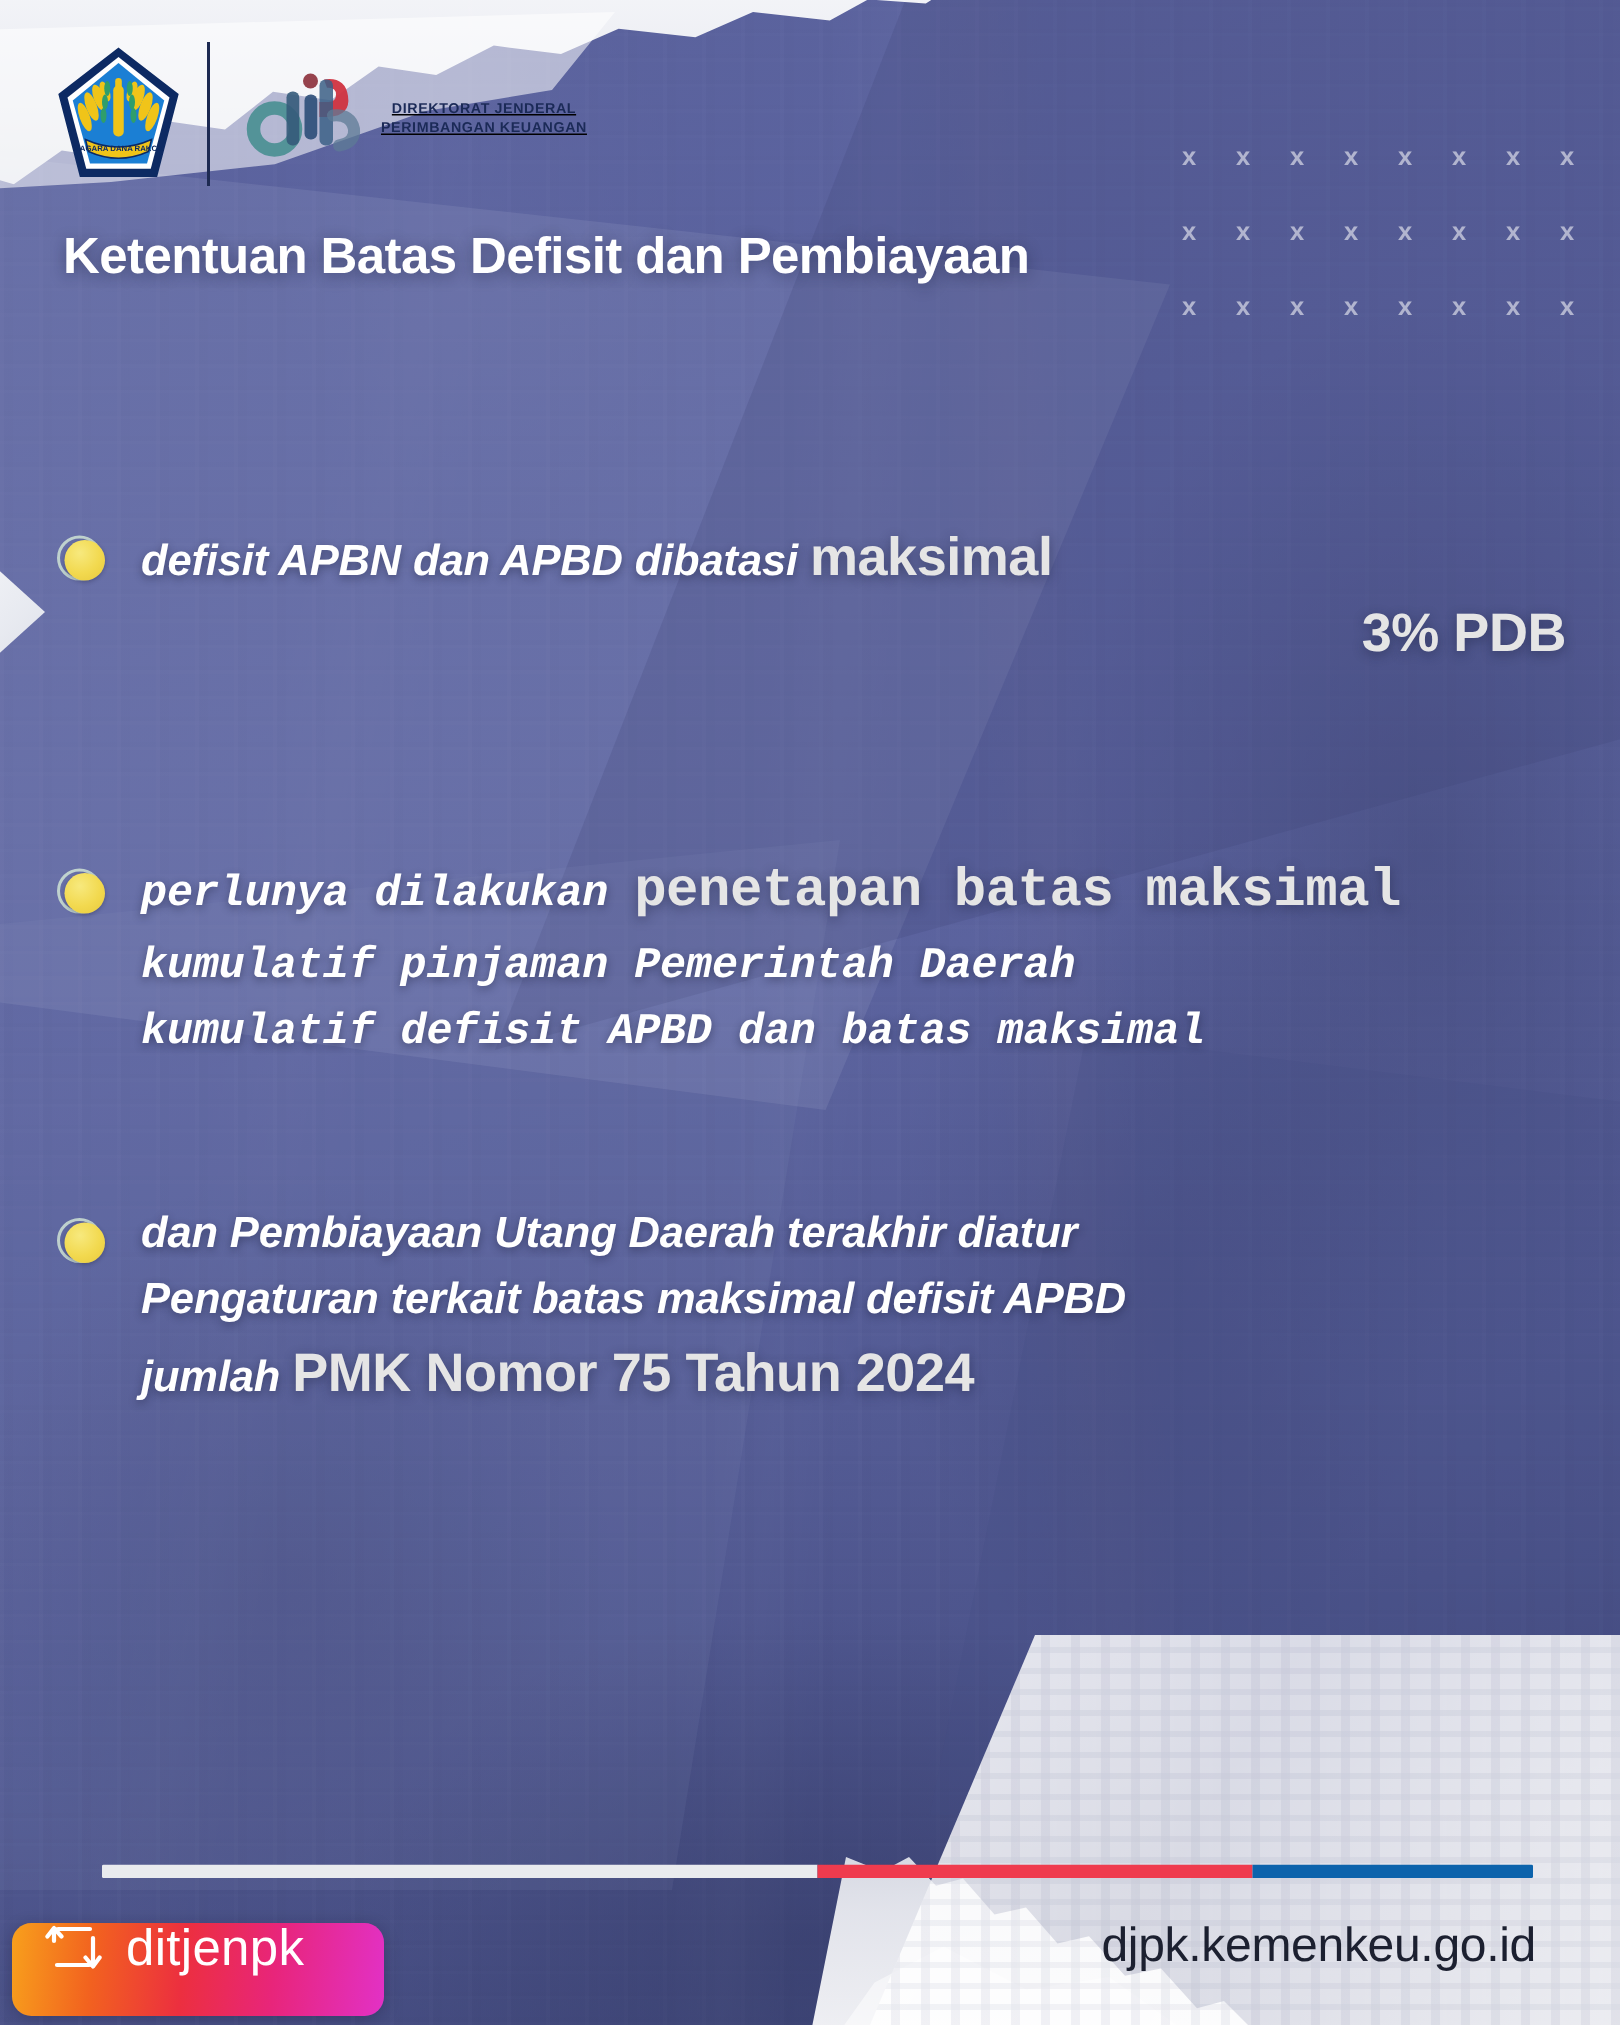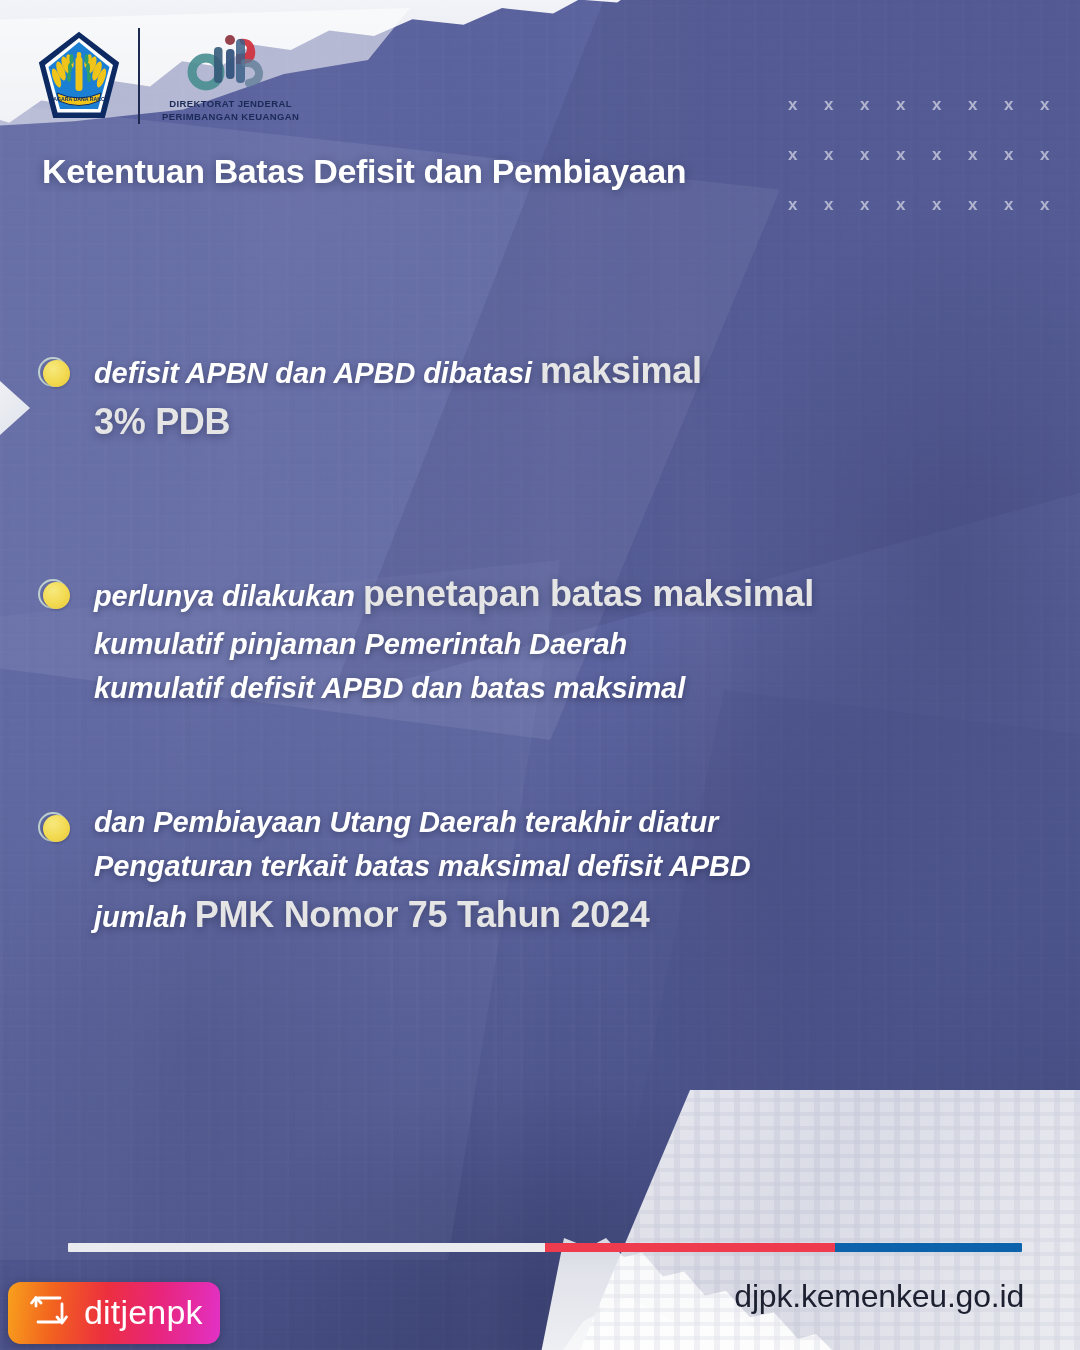--- a/index.html
+++ b/index.html
@@ -186,23 +186,24 @@
 
   .logo-divider {
     width: 2px;
     height: 96px;
     background: #1d2a52;
     margin: 0 22px 0 16px;
   }
 
   .djpk-block {
     display: flex;
-    flex-direction: column;
+    flex-direction: row;
     align-items: center;
     padding-top: 4px;
+    text-decoration: underline;
   }
   .djpk-mark { width: 92px; height: 58px; }
   .djpk-text {
     margin-top: 3px;
     text-align: center;
     color: #1b2a57;
     font-size: 9.5px;
     font-weight: 700;
     letter-spacing: 0.4px;
     line-height: 1.28;
@@ -272,49 +273,49 @@
   .em-w {
     color: #e5e5e5;
     font-weight: 700;
     font-style: normal;
     font-size: 36px;
     letter-spacing: -0.3px;
     text-shadow: 0 2px 8px rgba(25,28,58,0.45);
   }
   .b1 { top: 0px; }
   .b2 { margin-top: 22px; }
-  .b3 { margin-top: 120px; }
+  .b3 { margin-top: 120px; font-family: Liberation Mono, monospace; }
   .b4 { margin-top: 90px; }
   .b3 .bullet-text, .b4 .bullet-text { line-height: 1.52; }
 
-  .center-line { display: block; text-align: left; }
+  .center-line { display: block; text-align: right; }
   .indent-line { display: block; }
 
   
   .rule {
     position: absolute;
     left: 68px; top: 1243px;
     width: 954px; height: 9px;
     display: flex;
     z-index: 12;
     border-radius: 1px;
     overflow: hidden;
   }
   .rule .seg-white { flex: 0 0 477px; background: #e9ebee; }
   .rule .seg-red   { flex: 0 0 290px; background: #ef3b4e; }
   .rule .seg-blue  { flex: 1 1 auto;  background: #0c63ac; }
 
   .ig-badge {
     position: absolute;
     left: 8px; top: 1282px;
-    width: 212px; height: 62px;
+    width: 248px; height: 62px;
     border-radius: 13px;
     background: linear-gradient(96deg, #f8a01c 0%, #f2621f 22%, #ec2f3f 46%, #e8257a 70%, #e231c6 100%);
     display: flex;
-    align-items: center;
+    align-items: flex-start;
     gap: 16px;
     padding-left: 22px;
     box-sizing: border-box;
     z-index: 13;
     box-shadow: 0 2px 10px rgba(20,16,40,0.28);
   }
   .repost-icon { width: 38px; height: 34px; flex: 0 0 auto; }
   .ig-handle {
     color: #ffffff;
     font-size: 34px;

